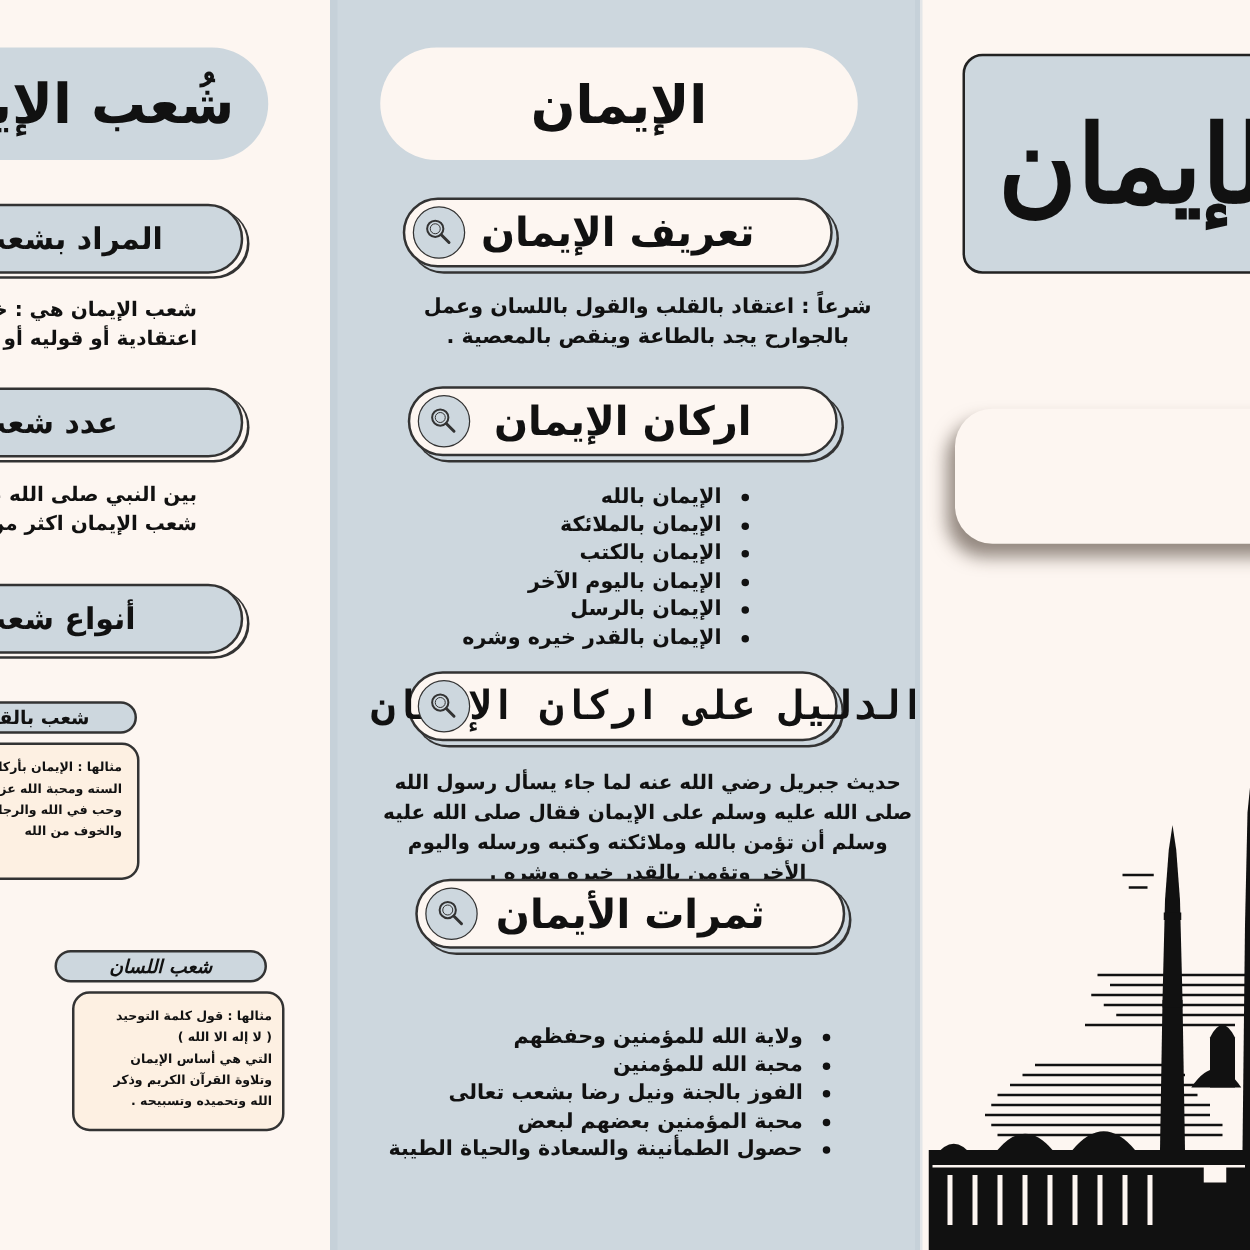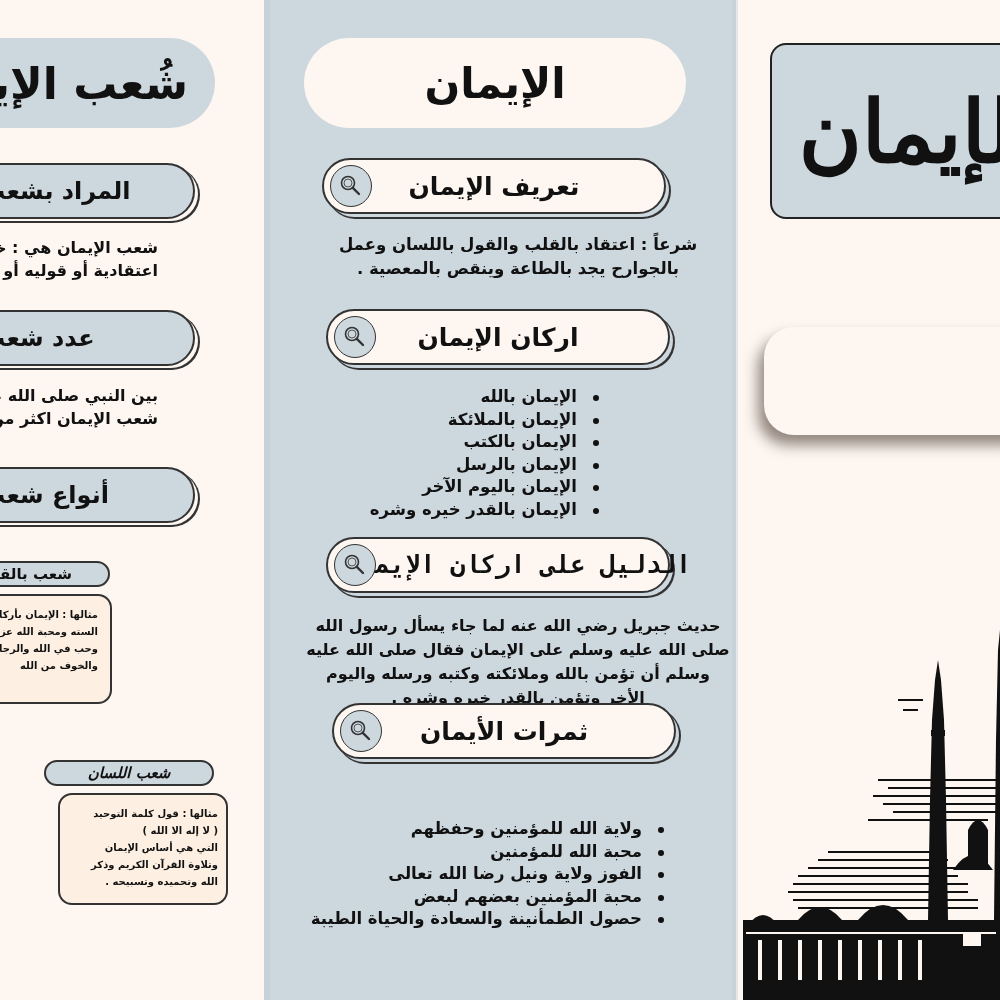--- a/index.html
+++ b/index.html
@@ -48,21 +48,21 @@
       position: absolute; left: 34px; top: 38px; width: 382px; height: 90px;
       background: #fdf6f1; border-radius: 45px;
       display: flex; align-items: center; justify-content: center;
       font-size: 42px; font-weight: bold;
     }
     .mid-pill {
       position: absolute; height: 56px; background: #fdf6f1;
       border: 2px solid #333; border-radius: 28px;
       box-shadow: 4px 4px 0 -1px #cdd7de, 5px 5px 0 0 #333;
       display: flex; align-items: center; justify-content: center; direction: rtl;
-      font-size: 25px; font-weight: bold; white-space: nowrap;
+      font-size: 32px; font-weight: bold; white-space: nowrap;
     }
     .search-badge {
       position: absolute; left: 6px; top: 50%; transform: translateY(-50%);
       width: 42px; height: 42px; border-radius: 50%;
       background: #cdd7de; border: 1.5px solid #333;
       display: flex; align-items: center; justify-content: center;
     }
     .mid-text {
       position: absolute; left: 28px; width: 440px; text-align: center;
       font-size: 16.5px; font-weight: bold; line-height: 24px;
@@ -156,22 +156,22 @@
           <circle cx="11" cy="11" r="4" fill="none" stroke="#333" stroke-width="0.8"></circle>
           <line x1="15.8" y1="15.8" x2="22" y2="22" stroke="#333" stroke-width="2.4" stroke-linecap="round"></line>
         </svg>
     </span>
     <span>اركان الإيمان</span>
   </div>
   <ul class="mid-list" style="right:125px; top:386px;margin-left:48px;">
     <li>الإيمان بالله</li>
     <li>الإيمان بالملائكة</li>
     <li>الإيمان بالكتب</li>
+    <li>الإيمان باليوم الآخر</li>
     <li>الإيمان بالرسل</li>
-    <li>الإيمان باليوم الآخر</li>
     <li>الإيمان بالقدر خيره وشره</li>
   </ul>
 
   <div class="mid-pill" style="left:56px; top:537px; width:344px;font-family:Liberation Mono, monospace;">
     <span class="search-badge">
       <svg width="28" height="28" viewBox="0 0 28 28">
           <circle cx="11" cy="11" r="6.5" fill="none" stroke="#333" stroke-width="1.6"></circle>
           <circle cx="11" cy="11" r="4" fill="none" stroke="#333" stroke-width="0.8"></circle>
           <line x1="15.8" y1="15.8" x2="22" y2="22" stroke="#333" stroke-width="2.4" stroke-linecap="round"></line>
         </svg>
@@ -191,21 +191,21 @@
           <circle cx="11" cy="11" r="6.5" fill="none" stroke="#333" stroke-width="1.6"></circle>
           <circle cx="11" cy="11" r="4" fill="none" stroke="#333" stroke-width="0.8"></circle>
           <line x1="15.8" y1="15.8" x2="22" y2="22" stroke="#333" stroke-width="2.4" stroke-linecap="round"></line>
         </svg>
     </span>
     <span>ثمرات الأيمان</span>
   </div>
   <ul class="mid-list" style="right:60px; top:818px;">
     <li>ولاية الله للمؤمنين وحفظهم</li>
     <li>محبة الله للمؤمنين</li>
-    <li>الفوز ولاية ونيل رضا الله تعالى</li>
+    <li>الفوز بالجنة ونيل رضا بشعب تعالى</li>
     <li>محبة المؤمنين بعضهم لبعض</li>
     <li>حصول الطمأنينة والسعادة والحياة الطيبة</li>
   </ul>
 </section>
 
 <section class="panel" id="panel-right">
   <div class="cover-title-box">
     <span class="cover-title-text">الإيمان</span>
   </div>
   <div class="cover-card"></div>

